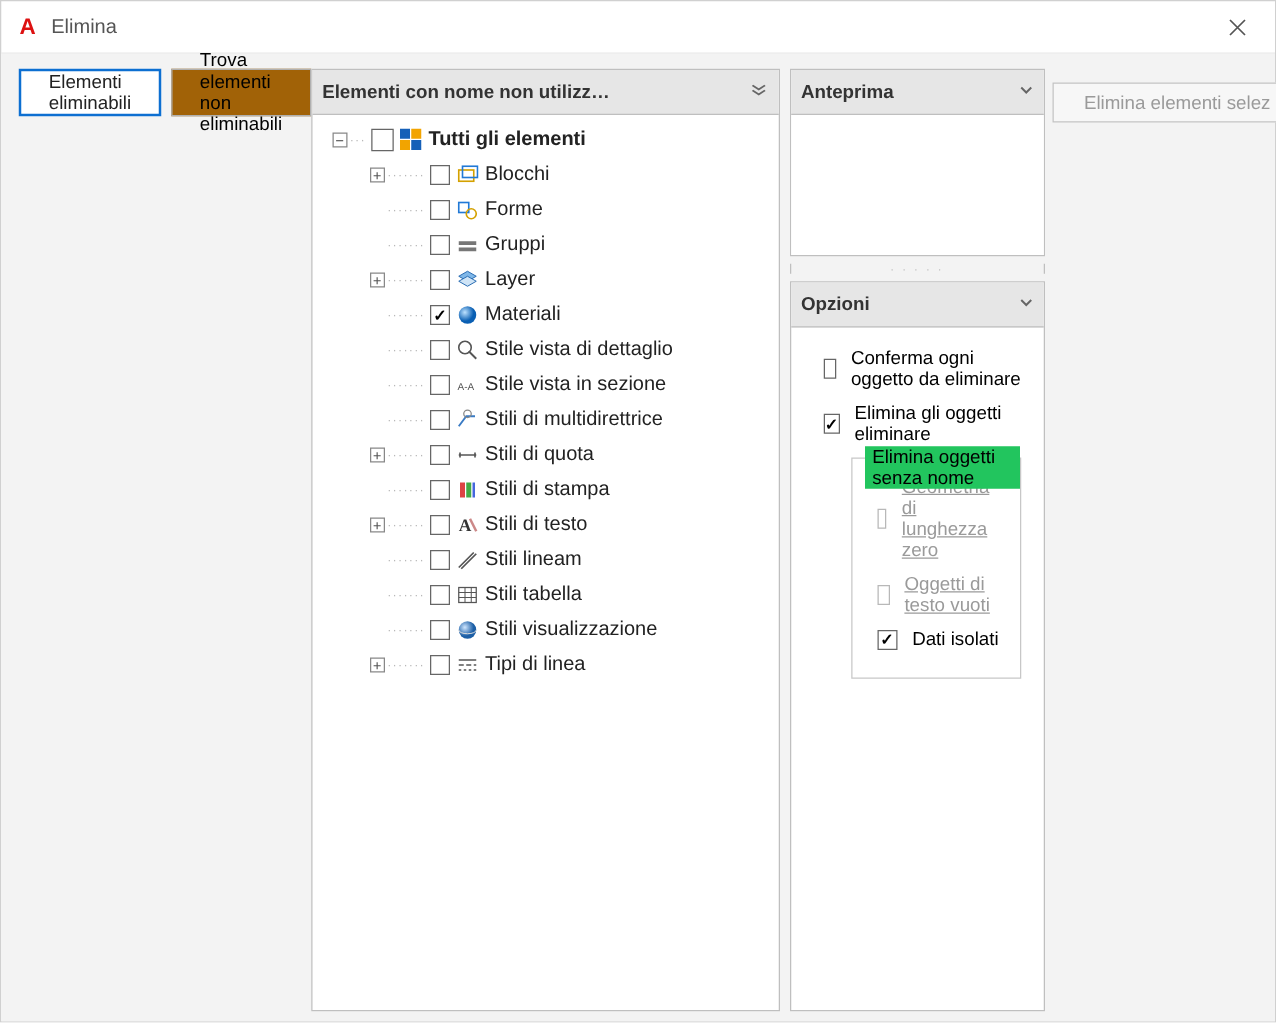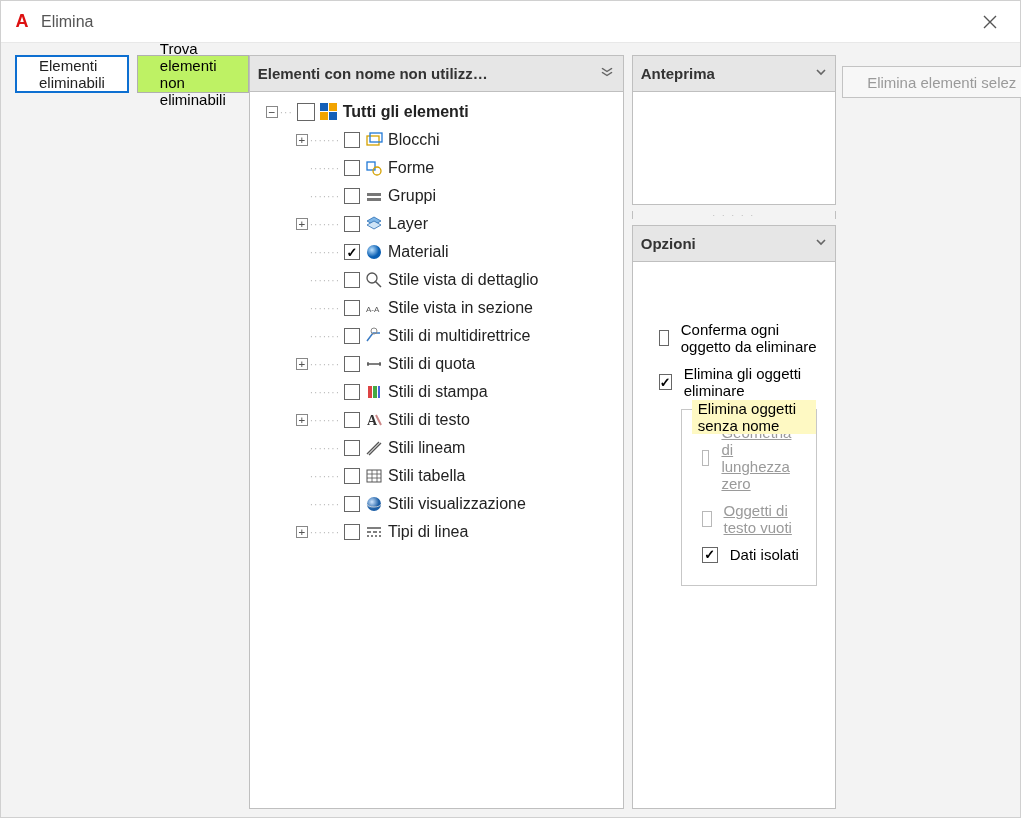--- a/index.html
+++ b/index.html
@@ -5,48 +5,48 @@
   * { box-sizing: border-box; }
   html, body { margin: 0; padding: 0; font-family: "Segoe UI", Tahoma, sans-serif; font-size: 13px; color: #000; }
   body { background: #fff; }
   .window { width: 1021px; height: 818px; border: 1px solid #d0d0d0; background: #fff; display: flex; flex-direction: column; }
   .titlebar { height: 42px; display: flex; align-items: center; padding: 0 10px; border-bottom: 1px solid #e8e8e8; }
   .app-icon { width: 22px; height: 22px; display: flex; align-items: center; justify-content: center; font-weight: 800; color: #d11; font-size: 18px; margin-right: 8px; font-family: Arial, sans-serif; }
   .title-text { font-size: 16px; color: #555; flex: 1; }
   .close-x { width: 40px; height: 42px; display: flex; align-items: center; justify-content: center; color: #555; font-size: 18px; cursor: default; }
   .content { flex: 1; background: #f3f3f3; padding: 12px 14px 8px; display: flex; flex-direction: row; }
   .tabs-row { display: flex; gap: 8px; margin-bottom: 10px; }
-  .tab-btn { height: 38px; padding: 0 22px; font-size: 15px; border: 1px solid #b0b0b0; background: #bef264; display: flex; align-items: center; justify-content: center; cursor: default; }
+  .tab-btn { height: 38px; padding: 0 22px; font-size: 15px; border: 1px solid #b0b0b0; background: #a16207; display: flex; align-items: center; justify-content: center; cursor: default; }
   .tab-btn.selected { background: #fff; border: 2px solid #0d6fd1; color: #222; }
   .main-panels { display: flex; gap: 8px; flex: 1; min-height: 0; }
   .left-panel { width: 375px; display: flex; flex-direction: column; border: 1px solid #bfbfbf; background: #fff; }
   .panel-header { height: 36px; background: #e6e6e6; border-bottom: 1px solid #bfbfbf; display: flex; align-items: center; padding: 0 8px; font-weight: 700; font-size: 15px; color: #333; }
   .panel-header .spacer { flex: 1; }
   .chevrons { font-size: 14px; color: #555; transform: scaleY(0.8); letter-spacing: -4px; }
   .tree-wrap { flex: 1; overflow: auto; padding: 6px 4px 6px 6px; }
   .tree-item { display: flex; align-items: center; height: 28px; white-space: nowrap; }
   .exp { width: 12px; height: 12px; border: 1px solid #888; display: flex; align-items: center; justify-content: center; font-size: 11px; line-height: 1; font-family: monospace; background: #fff; color: #555; margin-right: 2px; }
   .exp-empty { width: 12px; height: 12px; margin-right: 2px; }
   .dots { color: #b8b8b8; font-size: 10px; letter-spacing: 1px; display: inline-block; }
   .chk { width: 16px; height: 16px; border: 1px solid #666; background: #fff; display: flex; align-items: center; justify-content: center; margin: 0 4px; }
   .chk.checked::after { content: "✓"; font-size: 13px; font-weight: 900; color: #000; }
   .chk.large { width: 18px; height: 18px; }
   .icon-slot { width: 20px; height: 20px; display: flex; align-items: center; justify-content: center; margin-right: 4px; }
   .tree-label { font-size: 16px; color: #222; }
   .tree-label.bold { font-weight: 700; }
   .right-col { flex: 1; display: flex; flex-direction: column; gap: 6px; }
-  .right-panel { border: 1px solid #bfbfbf; background: #fff; display: flex; flex-direction: column; gap: 43px; }
+  .right-panel { border: 1px solid #bfbfbf; background: #fff; display: flex; flex-direction: column; }
   .right-panel .panel-header { justify-content: space-between; }
   .caret-down { font-size: 12px; color: #555; }
   .preview-body { flex: 1; background: #fff; }
   .splitter { height: 8px; display: flex; align-items: center; justify-content: center; color: #bbb; font-size: 9px; letter-spacing: 2px; background: #f3f3f3; border-left: 1px solid #bfbfbf; border-right: 1px solid #bfbfbf; }
   .options-body { padding: 16px 18px 18px 22px; }
   .opt-row { display: flex; align-items: center; gap: 8px; font-size: 15px; margin-bottom: 10px; }
   .groupbox { border: 1px solid #c7c7c7; margin: 4px 0 0 26px; padding: 14px 16px 12px; position: relative; }
-  .groupbox-title { position: absolute; top: -10px; left: 10px; background: #fef9c3; padding: 0 6px; font-size: 15px; }
+  .groupbox-title { position: absolute; top: -10px; left: 10px; background: #22c55e; padding: 0 6px; font-size: 15px; }
   .opt-row.disabled { color: #9a9a9a; text-decoration: underline; }
   .opt-row.disabled .chk { border-color: #b8b8b8; }
   .bottom-bar { height: 54px; display: flex; align-items: center; justify-content: flex-end; gap: 8px; padding: 0 6px; }
   .btn { height: 21px; border: 1px solid #a8a8a8; background: #f7f7f7; font-size: 15px; padding: 15px 18px; display: flex; align-items: center; justify-content: center; min-width: 110px; }
   .btn.disabled { color: #9a9a9a; border-color: #c3c3c3; }
   
 </style>
 </head>
 <body>
 

